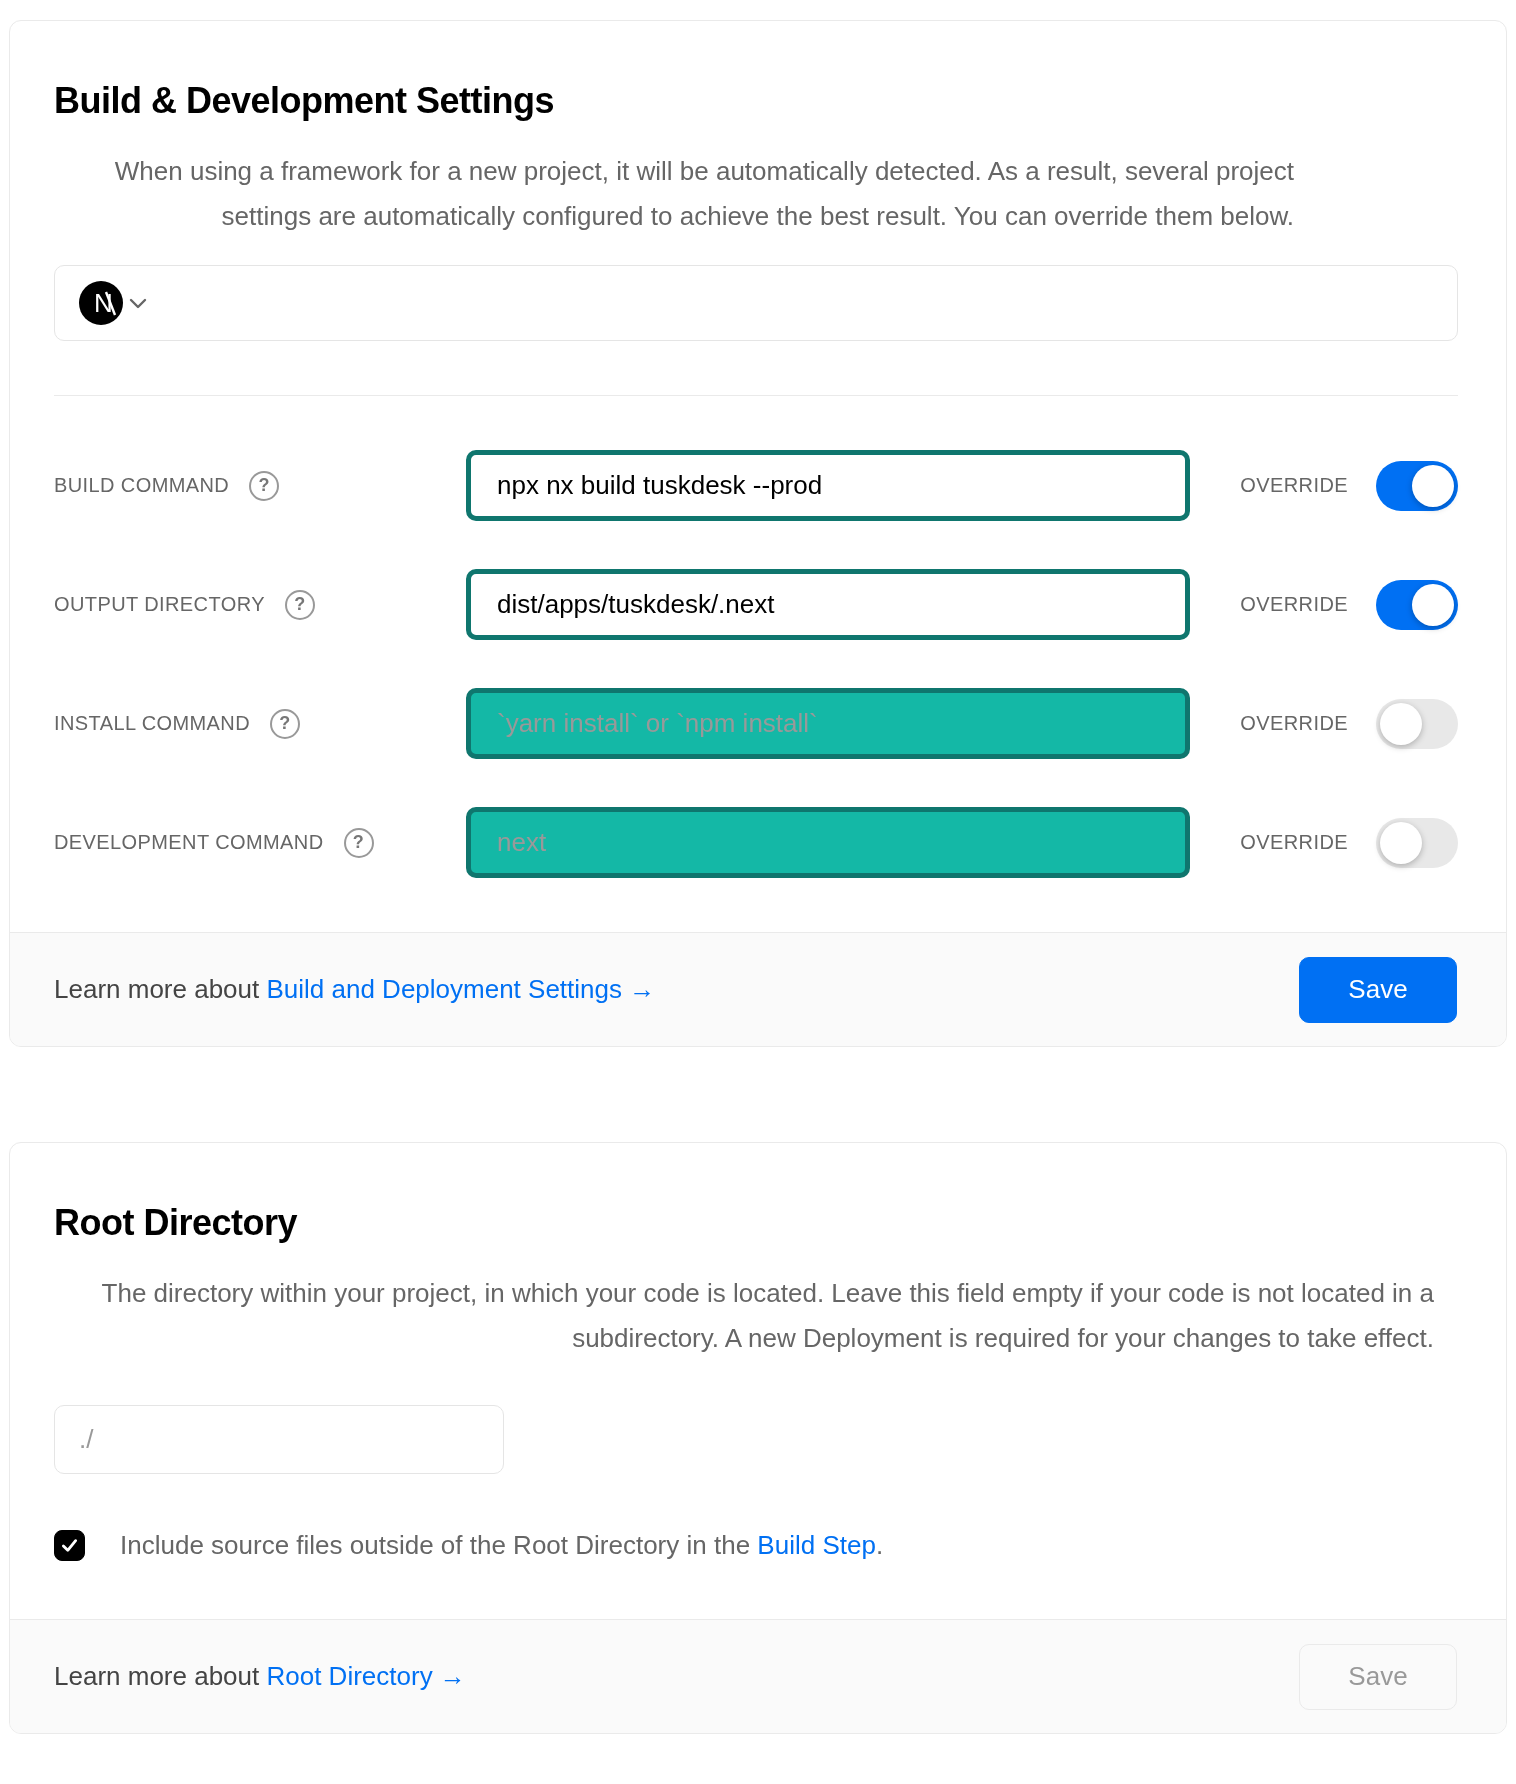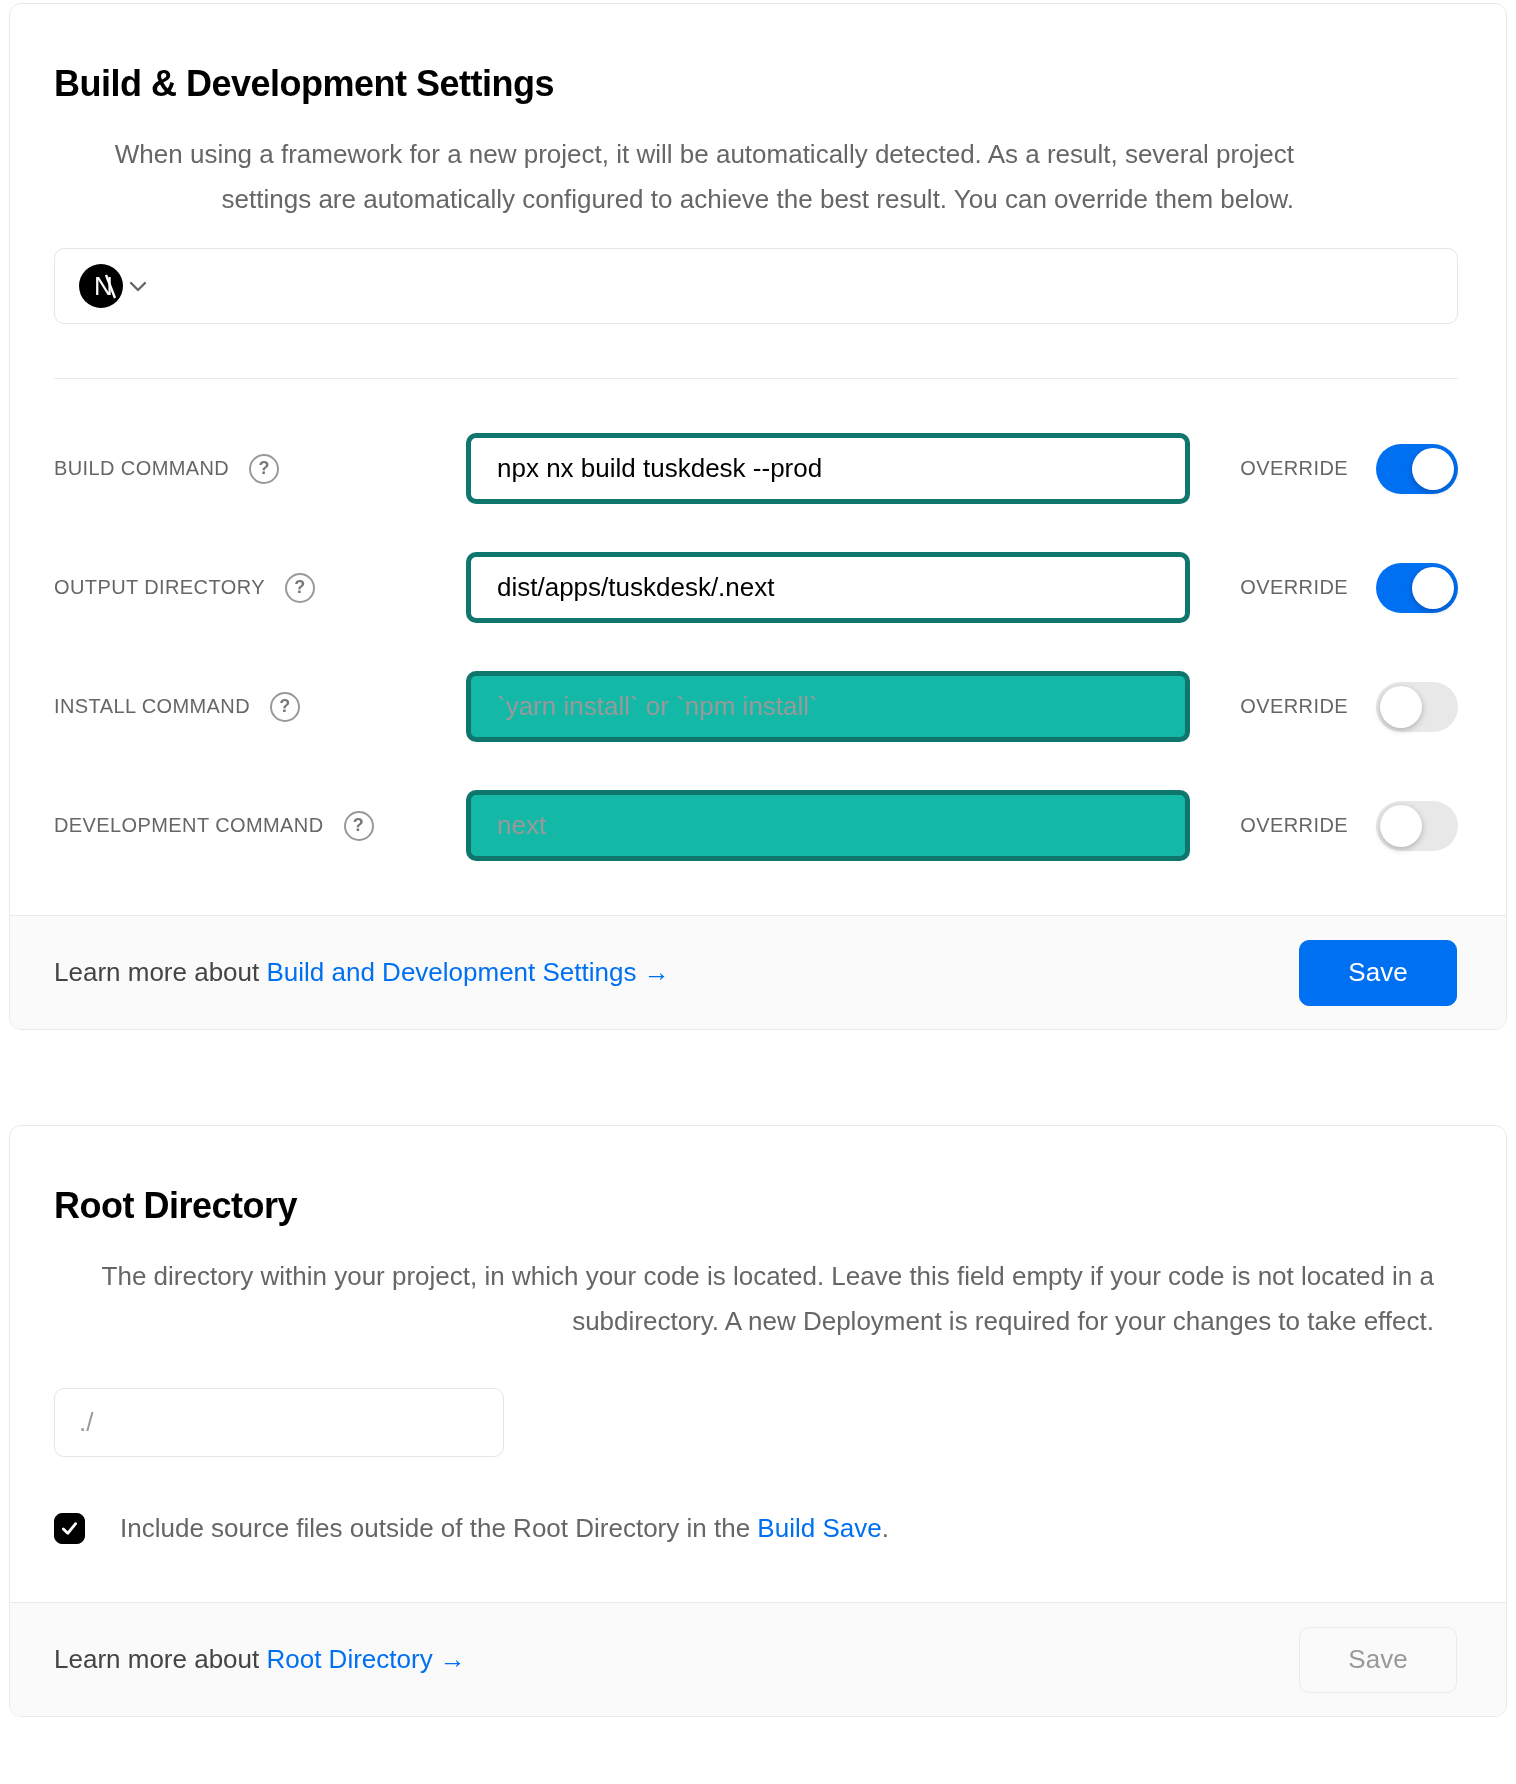--- a/index.html
+++ b/index.html
@@ -10,21 +10,21 @@
     font-family: "Liberation Sans", "DejaVu Sans", sans-serif;
     color: #000;
   }
   .card {
     margin: 0 9px;
     border: 1px solid #eaeaea;
     border-radius: 12px;
     background: #fff;
     overflow: hidden;
   }
-  .card-first { margin-top: 3px; }
+  .card-first { margin-top: 20px; }
   .card-second { margin-top: 95px; }
   .card-body { padding: 58px 48px 0 44px; }
   .section-title {
     font-size: 36px;
     font-weight: 700;
     letter-spacing: -0.5px;
     line-height: 44px;
     margin: 0;
   }
   .section-desc {
@@ -287,42 +287,42 @@
             <div class="knob"></div>
           </div>
         </div>
       </div>
 
     </div>
   </div>
 
   <div class="card-footer">
     <div class="footer-note">
-      <span>Learn more about </span><a><span>Build and Development Settings</span> <span>→</span></a>
+      <span>Learn more about </span><a><span>Build and Deployment Settings</span> <span>→</span></a>
     </div>
     <button class="save-btn">Save</button>
   </div>
 </section>
 
 <section class="card card-second">
   <div class="card-body">
     <h2 class="section-title">Root Directory</h2>
 
     <p class="section-desc">The directory within your project, in which your code is located. Leave this field empty if your code is not located in a subdirectory. A new Deployment is required for your changes to take effect.</p>
 
     <input class="root-input" type="text" placeholder="./" style="">
 
     <div class="checkbox-row">
       <div class="checkbox checked">
         <svg width="21" height="21" viewBox="0 0 24 24">
           <path d="M5 12.5 L10 17.5 L19 6.5" fill="none" stroke="#fff" stroke-width="3.2" stroke-linecap="round" stroke-linejoin="round"></path>
         </svg>
       </div>
       <div class="checkbox-label">
-        <span>Include source files outside of the Root Directory in the </span><a>Build Save</a><span>.</span>
+        <span>Include source files outside of the Root Directory in the </span><a>Build Step</a><span>.</span>
       </div>
     </div>
   </div>
 
   <div class="card-footer">
     <div class="footer-note">
       <span>Learn more about </span><a><span>Root Directory</span> <span>→</span></a>
     </div>
     <button class="save-btn disabled">Save</button>
   </div>

